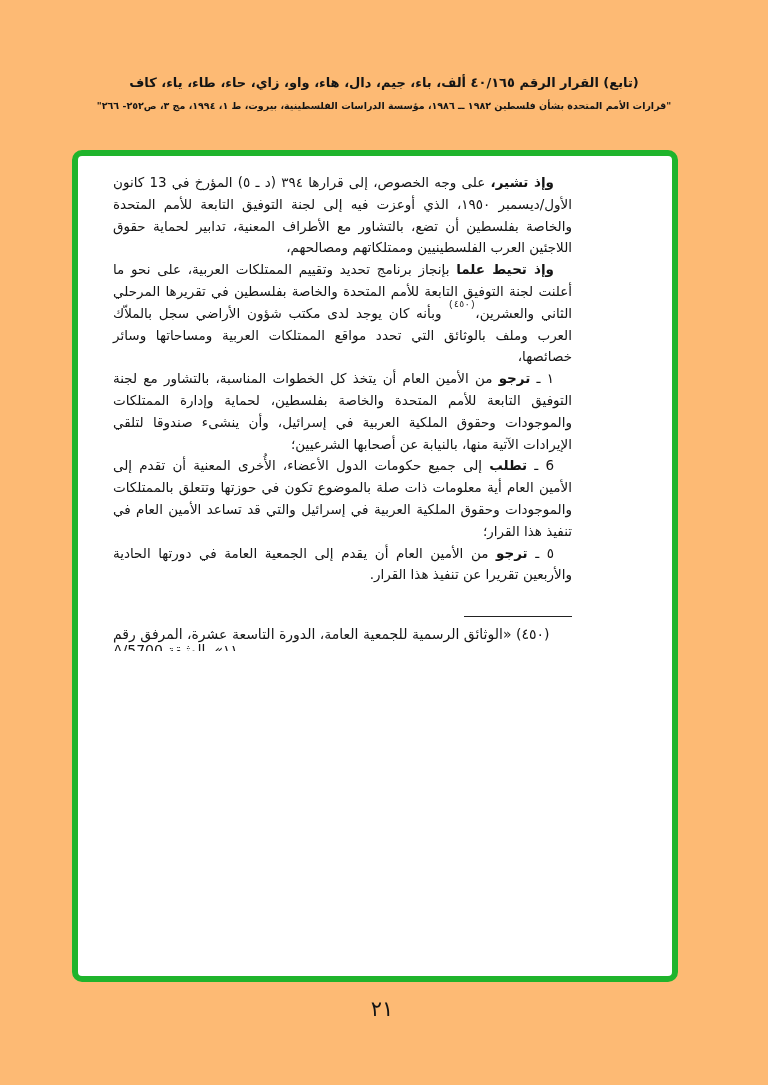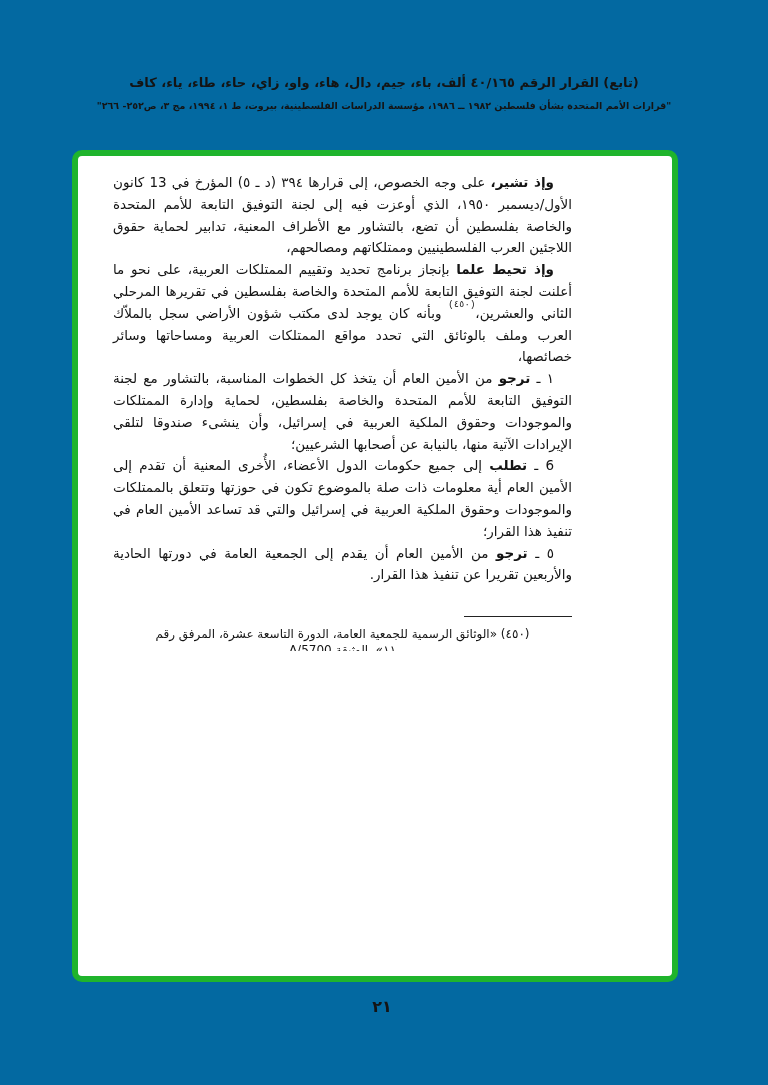--- a/index.html
+++ b/index.html
@@ -1,19 +1,19 @@
 <!DOCTYPE html>
 <html lang="ar"><head>
 <meta charset="utf-8">
 <style>
   html,body { margin:0; padding:0; background:#ffffff; }
   .page {
     position:relative;
     width:768px; height:1085px;
-    background:#0369a1;
+    background:#fdba74;
     font-family:"DejaVu Sans", sans-serif;
     color:#141414;
     overflow:hidden;
   }
   .header {
     position:absolute; top:74px; left:40px; right:40px;
     direction:rtl; text-align:center;
   }
   .title {
     font-size:13px; font-weight:bold; line-height:18px;
@@ -46,30 +46,30 @@
     line-height:0;
     font-family:Liberation Mono, monospace;
   }
   .fn-sep {
     width:108px; height:0;
     border-top:1.5px solid #222222;
     margin:30px 0 9px auto;
   }
   .footnote {
     direction:rtl;
-    font-size:12px; line-height:16px;
-    text-align:center;
+    font-size:14px; line-height:16px;
+    text-align:left;
   }
   .fn-line2 {
     height:9px; overflow:hidden;  
   }
   .page-num {
     position:absolute; top:997px; left:0; right:24px;
     text-align:center;
-    font-size:16px; font-weight:bold;padding-left:20px;
+    font-size:21px; font-weight:normal;padding-left:20px;
   }
 </style>
 </head>
 <body>
 
 <div class="page">
 
   <div class="header">
     <div class="title">(تابع) القرار الرقم ٤٠/١٦٥ ألف، باء، جيم، دال، هاء، واو، زاي، حاء، طاء، ياء، كاف</div>
     <div class="subtitle">"قرارات الأمم المتحدة بشأن فلسطين ١٩٨٢ ــ ١٩٨٦، مؤسسة الدراسات الفلسطينية، بيروت، ط ١، ١٩٩٤، مج ٣، ص٢٥٢- ٢٦٦"</div>

